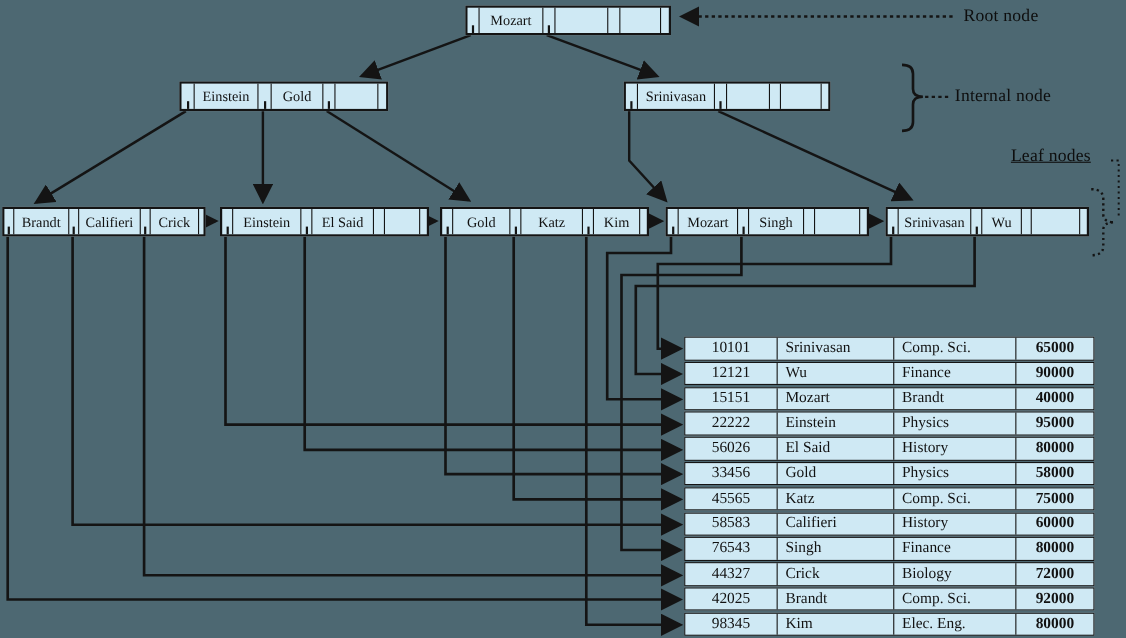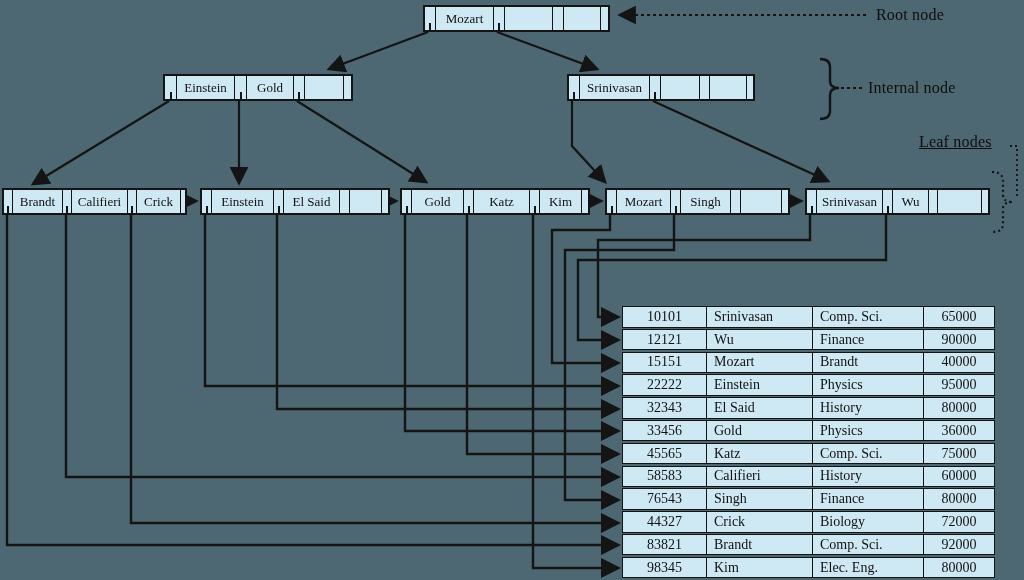--- a/index.html
+++ b/index.html
@@ -35,21 +35,21 @@
     background:#cfe9f4;border:1.6px solid #141414;
   }
   .trow .c{
     box-sizing:border-box;display:flex;align-items:center;
     font-size:14px;color:#111;white-space:nowrap;
     border-right:1.6px solid #141414;height:100%;
   }
   .trow .c.id {flex:0 0 84px;justify-content:center;}
   .trow .c.name {flex:0 0 106px;padding-left:7px;}
   .trow .c.dept {flex:0 0 111px;padding-left:7px;text-align:right;}
-  .trow .c.sal {flex:1;justify-content:center;border-right:none;}
+  .trow .c.sal {flex:1;justify-content:center;border-right:none;font-weight:bold;}
 
   
   .lbl{position:absolute;color:#0e0e0e;font-size:16px;letter-spacing:.2px;}
 </style>
 </head>
 <body>
 
 <div id="stage">
 
   <svg class="wires" viewBox="0 0 1024 580" xmlns="http://www.w3.org/2000/svg">
@@ -241,30 +241,30 @@
       <div class="c dept">Brandt</div>
       <div class="c sal">40000</div>
     </div>
     <div class="trow">
       <div class="c id">22222</div>
       <div class="c name">Einstein</div>
       <div class="c dept">Physics</div>
       <div class="c sal">95000</div>
     </div>
     <div class="trow">
-      <div class="c id">32343</div>
+      <div class="c id">56026</div>
       <div class="c name">El Said</div>
       <div class="c dept">History</div>
       <div class="c sal">80000</div>
     </div>
     <div class="trow">
       <div class="c id">33456</div>
       <div class="c name">Gold</div>
       <div class="c dept">Physics</div>
-      <div class="c sal">36000</div>
+      <div class="c sal">58000</div>
     </div>
     <div class="trow">
       <div class="c id">45565</div>
       <div class="c name">Katz</div>
       <div class="c dept">Comp. Sci.</div>
       <div class="c sal">75000</div>
     </div>
     <div class="trow">
       <div class="c id">58583</div>
       <div class="c name">Califieri</div>
@@ -277,21 +277,21 @@
       <div class="c dept">Finance</div>
       <div class="c sal">80000</div>
     </div>
     <div class="trow">
       <div class="c id">44327</div>
       <div class="c name">Crick</div>
       <div class="c dept">Biology</div>
       <div class="c sal">72000</div>
     </div>
     <div class="trow">
-      <div class="c id">83821</div>
+      <div class="c id">42025</div>
       <div class="c name">Brandt</div>
       <div class="c dept">Comp. Sci.</div>
       <div class="c sal">92000</div>
     </div>
     <div class="trow">
       <div class="c id">98345</div>
       <div class="c name">Kim</div>
       <div class="c dept">Elec. Eng.</div>
       <div class="c sal">80000</div>
     </div>

